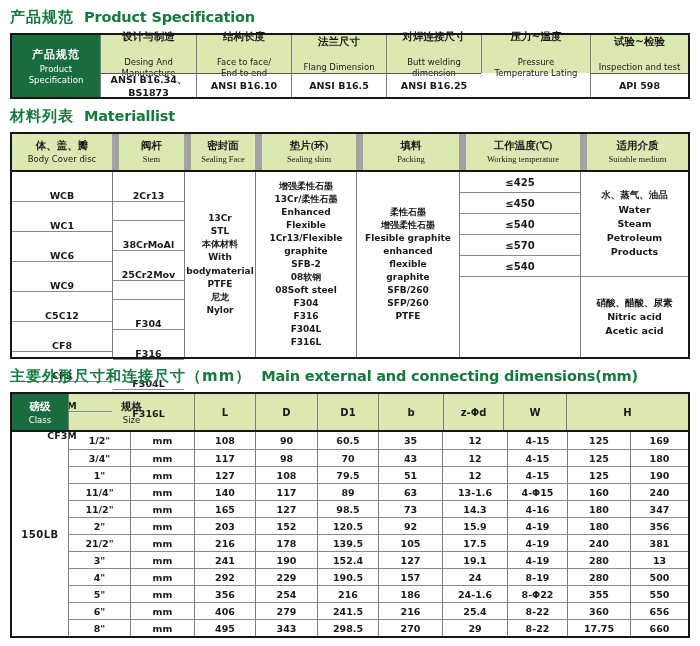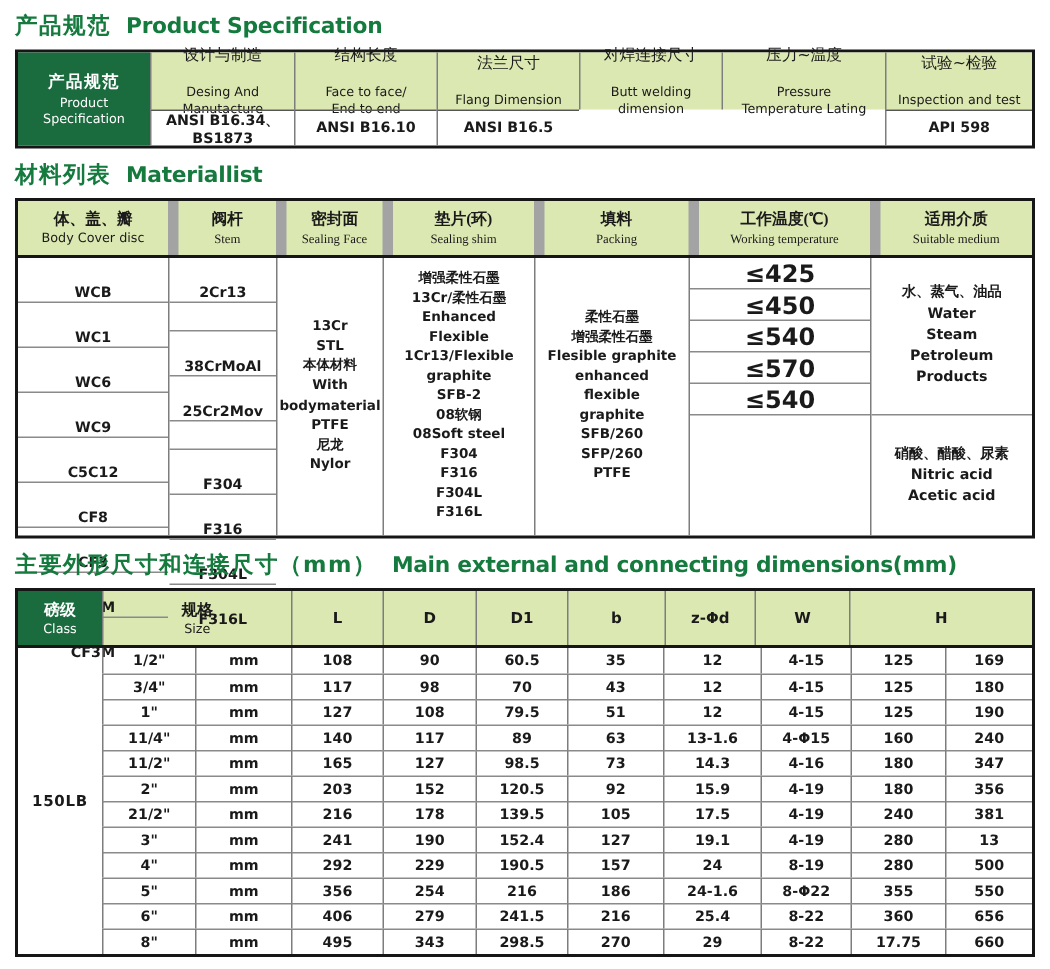--- a/index.html
+++ b/index.html
@@ -22,21 +22,21 @@
   .cc { display: flex; flex-direction: column; align-items: center; justify-content: center; text-align: center; }
 
   
   .t1 { display: grid; grid-template-columns: 88px 96px 95px 95px 95px 109px 1fr; grid-template-rows: 38px 24px; }
   .t1 .corner {
     grid-row: 1 / 3; background: #1a6b3d; color: #fff;
   }
   .t1 .corner .zh { font-size: 11px; font-weight: bold; margin-bottom: 2px; letter-spacing: 1px; }
   .t1 .corner .en { font-size: 8.5px; line-height: 1.25; }
   .t1 .h { background: #dce8b2; border-left: 1px solid #7d7d7d; }
-  .t1 .h .zh { font-size: 10.5px; font-weight: normal; margin-bottom: 13px; }
+  .t1 .h .zh { font-size: 10.5px; font-weight: bold; margin-bottom: 13px; }
   .t1 .h .en { font-size: 8.5px; line-height: 1.2; }
   .t1 .v { border-left: 1px solid #7d7d7d; border-top: 1px solid #555; font-size: 9.5px; font-weight: 600; }
 
   
   .t2-head { display: flex; height: 38px; background: #dce8b2; border-bottom: 2px solid #161616; }
   .t2-head .hc { height: 100%; }
   .t2-head .hc + .hc { border-left: 7px solid #a3a3a3; font-family: Liberation Serif, serif; }
   .t2-head .zh { font-size: 10.5px; font-weight: bold; margin-bottom: 1px; }
   .t2-head .en { font-size: 8.5px; line-height: 1.2; }
   .t2-body { display: flex; height: 185px; }
@@ -45,21 +45,21 @@
   .t2c3 { width: 71px; }
   .t2c4 { width: 101px; }
   .t2c5 { width: 103px; }
   .t2c6 { width: 121px; }
   .t2c7 { flex: 1; }
   .t2-body .col { display: flex; flex-direction: column; }
   .t2-body .col + .col { border-left: 1px solid #7d7d7d; }
   .t2-body .r { flex: 1; font-size: 9.5px; font-weight: 700; border-bottom: 1px solid #8a8a8a; margin-top: 18px; }
   .t2-body .r:last-child { border-bottom: none; }
   .t2-body .merge { flex: 1; font-size: 9px; font-weight: 600; line-height: 1.45; }
-  .t2-body .trow { height: 21px; border-bottom: 1px solid #8a8a8a; font-size: 16px; font-weight: 600; }
+  .t2-body .trow { height: 21px; border-bottom: 1px solid #8a8a8a; font-size: 10px; font-weight: 600; }
   .t2-body .tbig { flex: 1; font-size: 10.5px; font-weight: 600; }
   .t2-body .m1 { height: 105px; border-bottom: 1px solid #8a8a8a; }
   .t2-body .m2 { flex: 1; }
   .t2-body .medium { font-size: 9.5px; font-weight: 600; line-height: 1.5; }
 
   
   .t3-head { display: flex; height: 38px; background: #dce8b2; border-bottom: 2px solid #161616; }
   .t3-head .hc { height: 100%; }
   .t3-head .hc + .hc { border-left: 1px solid #7d7d7d; }
   .t3-head .class-h { width: 56px; background: #1a6b3d; color: #ffffff; }
@@ -125,20 +125,21 @@
 Temperature Lating</span>
   </div>
   <div class="h cc" style="grid-column:7;grid-row:1;">
     <span class="zh">试验~检验</span>
     <span class="en pre">Inspection and test</span>
   </div>
 
   <div class="v cc" style="grid-column:2;grid-row:2;">ANSI B16.34、BS1873</div>
   <div class="v cc" style="grid-column:3;grid-row:2;">ANSI B16.10</div>
   <div class="v cc" style="grid-column:4;grid-row:2;">ANSI B16.5</div>
+  <div class="v cc" style="grid-column:5;grid-row:2;">ANSI B16.25</div>
   <div class="v cc" style="grid-column:7;grid-row:2;">API 598</div>
 </div>
 
 <div class="sec-title">
   <span class="zh">材料列表</span>
   <span class="en">Materiallist</span>
 </div>
 
 <div class="tbl">
   <div class="t2-head">

